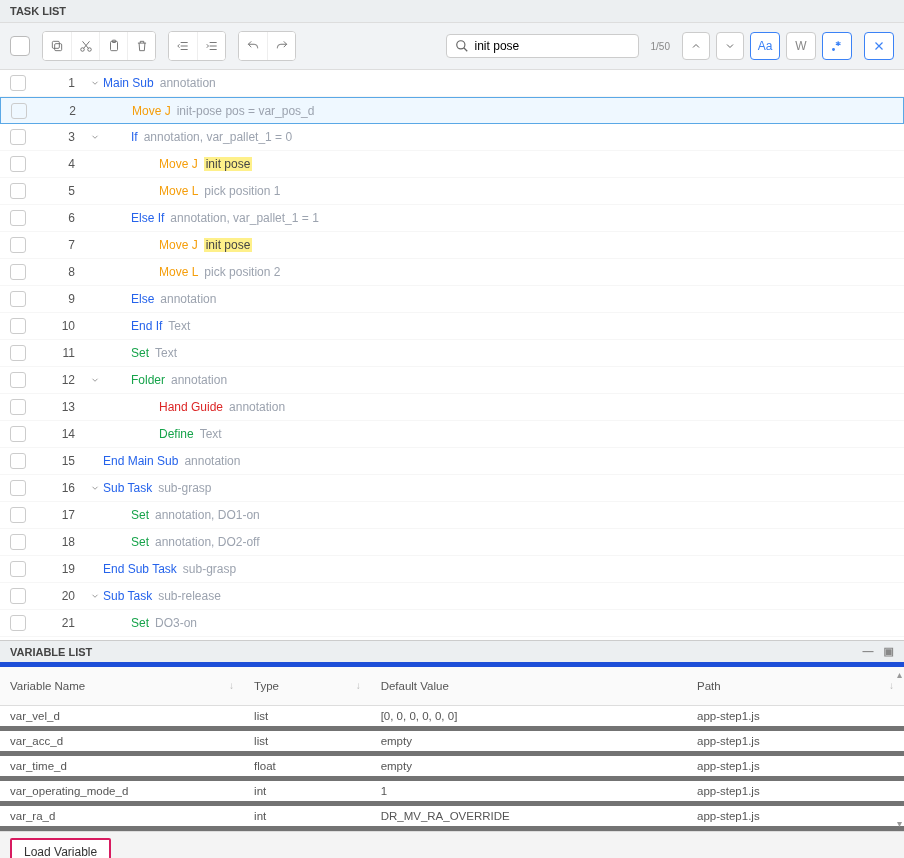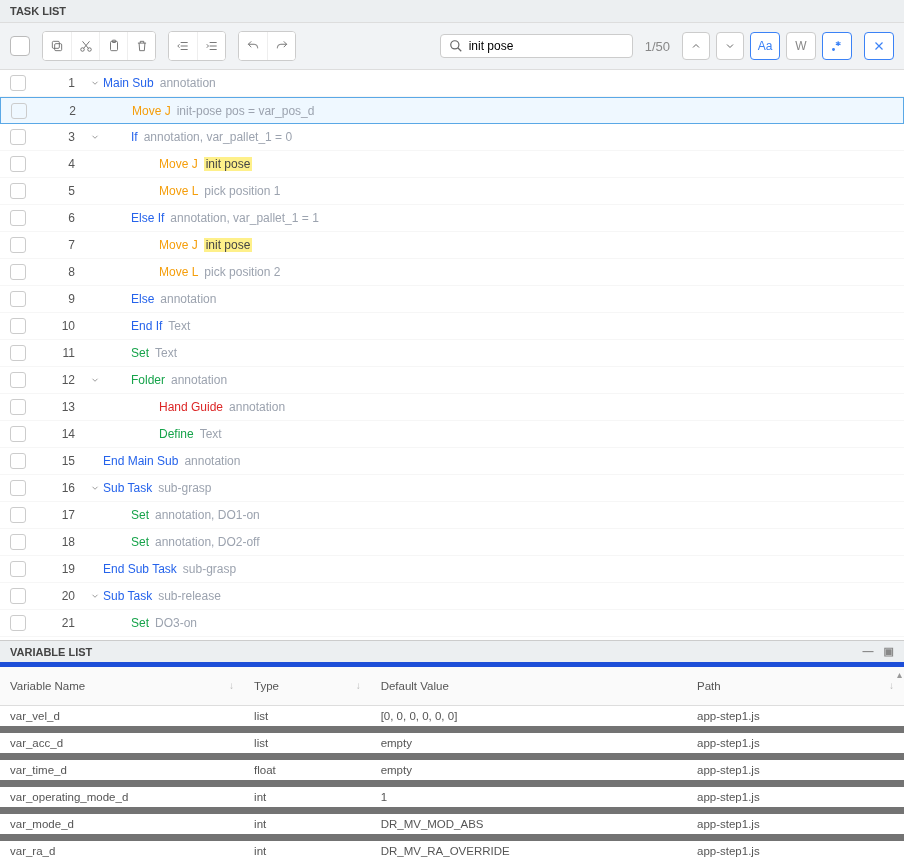--- a/index.html
+++ b/index.html
@@ -52,21 +52,21 @@
   .tb-btn + .tb-btn { border-left:1px solid #eee;}
   .tb-btn svg { width:14px;height:14px;stroke:#666;fill:none;stroke-width:1.5;}
   .spacer{flex:1;}
   .search-box{
     display:flex;align-items:center;
     border:1px solid #ccc;border-radius:4px;
     background:#fff;padding:4px 8px;min-width:170px;
   }
   .search-box svg{width:14px;height:14px;stroke:#666;fill:none;stroke-width:2;margin-right:6px;}
   .search-box input{border:0;outline:0;font-size:12px;flex:1;}
-  .count{color:#888;font-size:13px;margin:0 6px;}
+  .count{color:#888;font-size:10px;margin:0 6px;}
   .nav-btn{
     width:28px;height:28px;border:1px solid #ccc;border-radius:4px;
     background:#fff;display:flex;align-items:center;justify-content:center;
   }
   .nav-btn svg{width:12px;height:12px;stroke:#666;fill:none;stroke-width:2;}
   .toggle-btn{
     width:30px;height:28px;border:1px solid #ccc;border-radius:4px;
     background:#fff;display:flex;align-items:center;justify-content:center;
     font-size:12px;color:#888;
   }
@@ -100,21 +100,21 @@
   }
   .var-controls{display:flex;gap:10px;color:#888;}
   .var-table{width:100%;border-collapse:collapse;}
   .var-table th{
     text-align:left;font-weight:500;color:#555;
     padding:13px 10px;border-bottom:1px solid #ddd;font-size:11.5px;
     background:#fafafa;position:relative;
   }
   .var-table th .sort{float:right;color:#bbb;font-size:10px;}
   .var-table td{
-    padding:4px 10px;border-bottom:7px solid #737373;color:#555;font-size:11.5px;
+    padding:4px 10px;border-bottom:5px solid #737373;color:#555;font-size:11.5px;
   }
   .footer{
     background:#f4f4f4;border-top:1px solid #ddd;padding:6px 10px;
   }
   .load-btn{
     border:2px solid #d81b60;background:#fff;padding:5px 12px;
     font-size:12px;color:#333;border-radius:2px;
   }
   .sbarrow{color:#999;font-size:10px;}
 </style>
@@ -462,26 +462,20 @@
         <tr>
           <td>var_time_d</td>
           <td>float</td>
           <td>empty</td>
           <td>app-step1.js</td>
         </tr>
         <tr>
           <td>var_operating_mode_d</td>
           <td>int</td>
           <td>1</td>
-          <td>app-step1.js</td>
-        </tr>
-        <tr>
-          <td>var_mode_d</td>
-          <td>int</td>
-          <td>DR_MV_MOD_ABS</td>
           <td>app-step1.js</td>
         </tr>
         <tr>
           <td>var_ra_d</td>
           <td>int</td>
           <td>DR_MV_RA_OVERRIDE</td>
           <td>app-step1.js</td>
         </tr>
       </tbody>
 </table>

